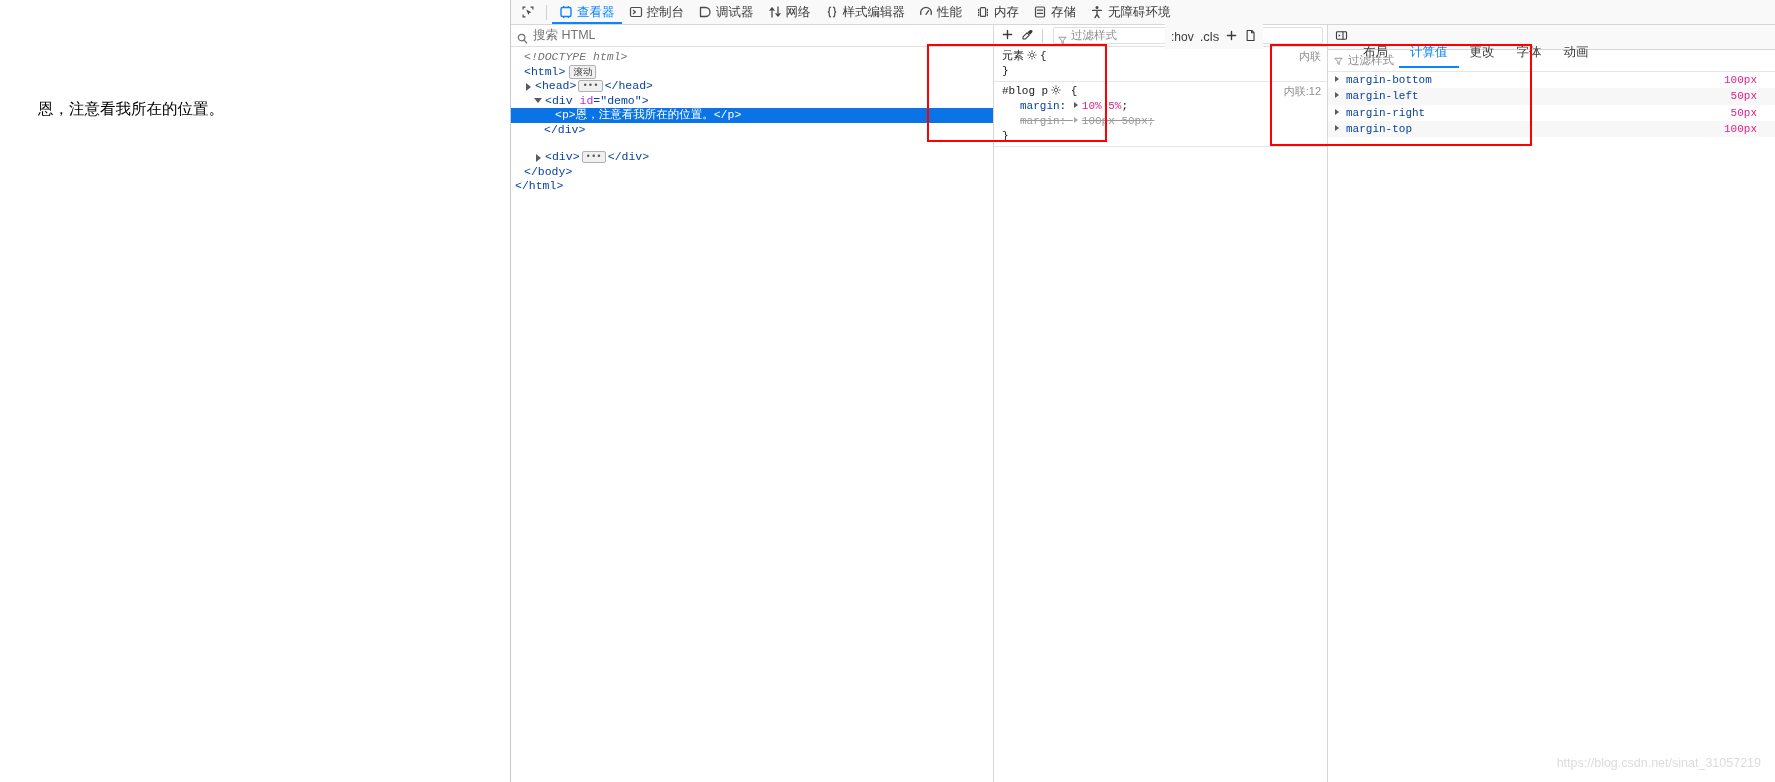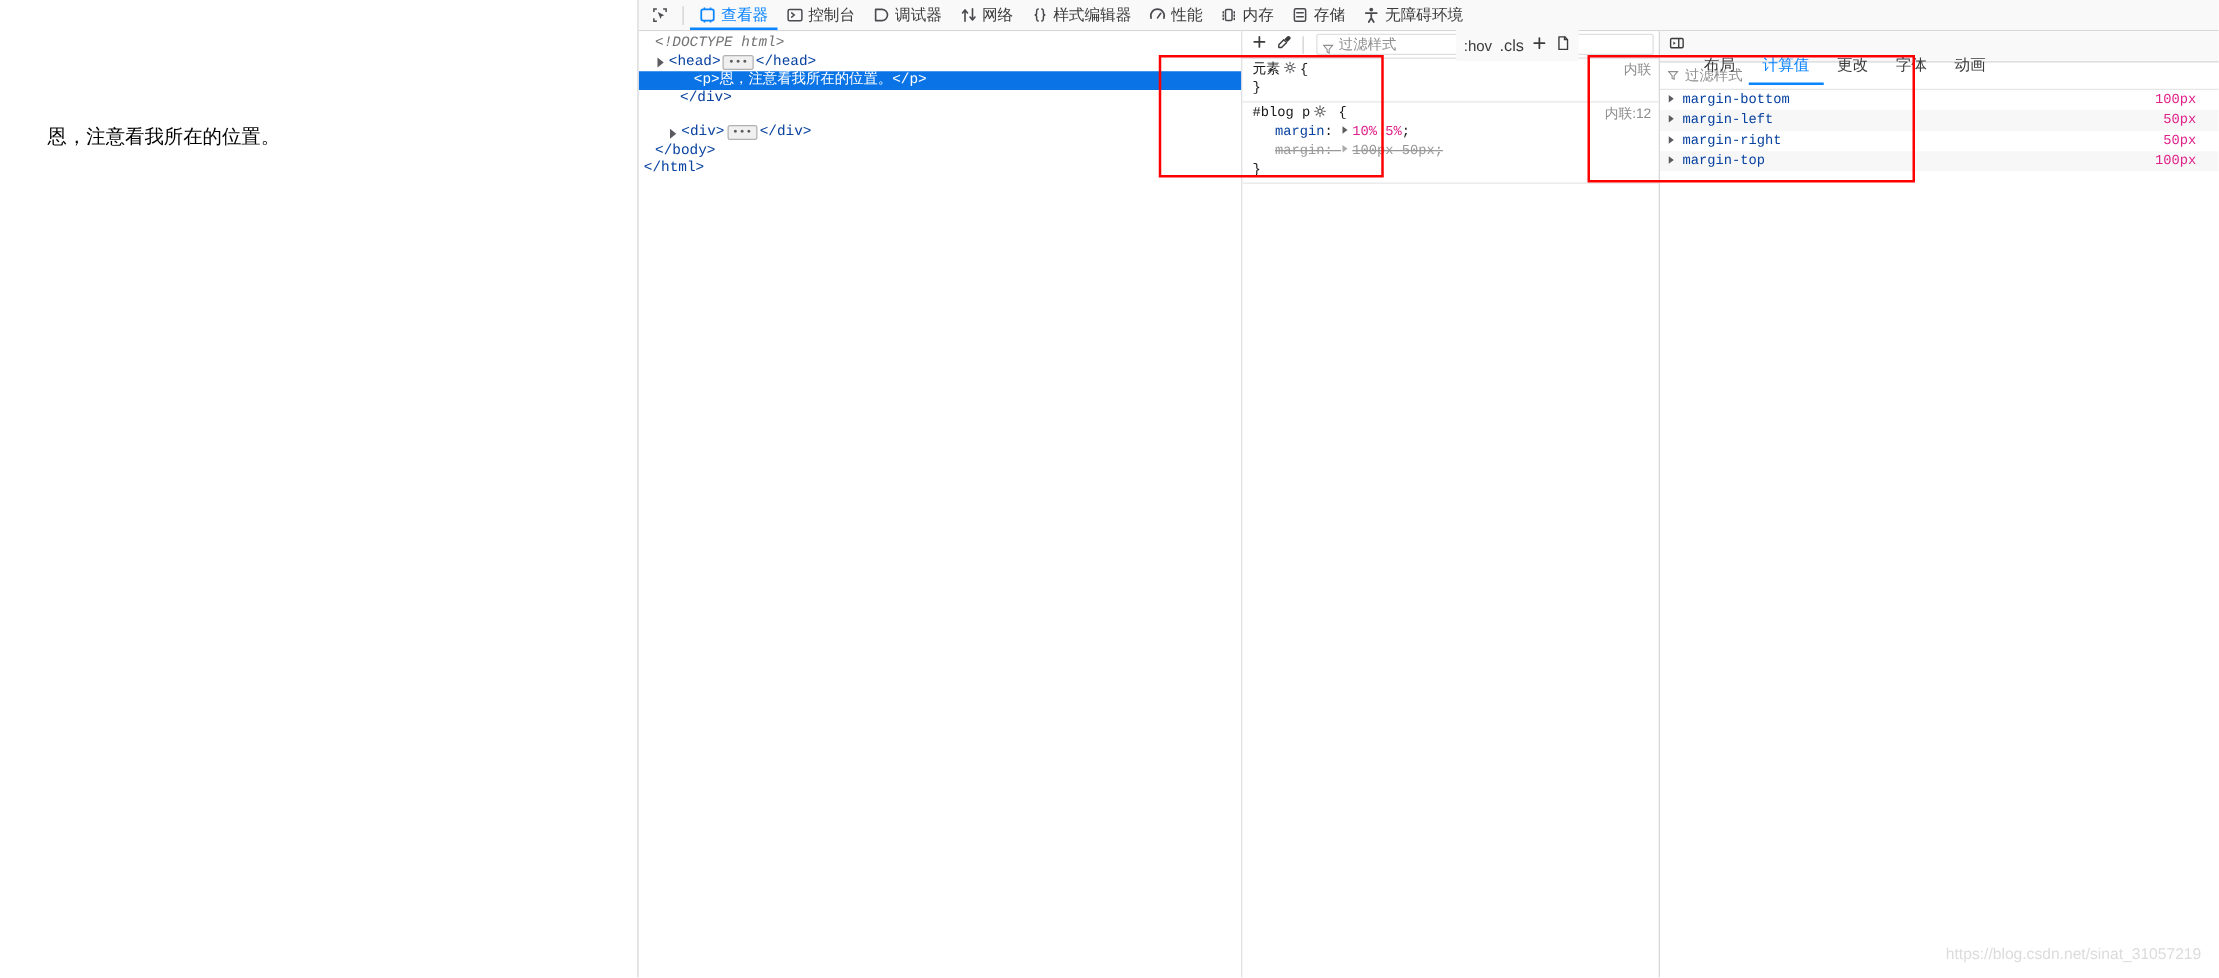--- a/index.html
+++ b/index.html
@@ -332,33 +332,48 @@
               <path d="M2.6 5.4h8.8M7 5.4v4M7 9.4l-2 3.2M7 9.4l2 3.2" stroke="#4a4a4f" stroke-width="1.4" stroke-linecap="round"></path>
             </svg>
         </span>
         <span>无障碍环境</span>
       </div>
     </div>
 
     <div class="dt-body">
 
       <div class="markup-pane">
+        <div class="search-row">
+          <span class="mag">
+            <svg viewBox="0 0 11 11" width="11" height="11">
+                <circle cx="4.6" cy="4.6" r="3.3" fill="none" stroke="#737373" stroke-width="1.2"></circle>
+                <path d="M7.1 7.1l2.6 2.6" stroke="#737373" stroke-width="1.3" stroke-linecap="round"></path>
+              </svg>
+          </span>
+          <span class="search-placeholder">搜索 HTML</span>
+        </div>
 
         <div class="dom-tree">
 
           <div class="dom-line" style="padding-left:13px;">
             <span class="doctype">&lt;!DOCTYPE html&gt;</span>
           </div>
 
+          <div class="dom-line" style="padding-left:13px;">
+            <span class="tag">&lt;<span>html</span>&gt;</span><span class="badge-scroll">滚动</span>
+          </div>
 
           <div class="dom-line" style="padding-left:13px;">
             <span class="tw closed"></span><span class="tag">&lt;<span>head</span>&gt;</span><span class="ellip">•••</span><span class="tag">&lt;/<span>head</span>&gt;</span>
           </div>
 
 
+          <div class="dom-line" style="padding-left:23px;">
+            <span class="tw open"></span><span class="tag">&lt;<span>div</span> </span><span class="attr-name">id</span><span class="tag">=</span><span class="attr-val">"demo"</span><span class="tag">&gt;</span>
+          </div>
 
           <div class="dom-line selected" style="padding-left:44px;">
             <span class="tag">&lt;<span>p</span>&gt;</span><span class="txtnode">恩，注意看我所在的位置。</span><span class="tag">&lt;/<span>p</span>&gt;</span>
           </div>
 
           <div class="dom-line" style="padding-left:33px;">
             <span class="tag">&lt;/<span>div</span>&gt;</span>
           </div>
 
           <div class="dom-line" style="padding-left:23px;margin-top:13px;">

